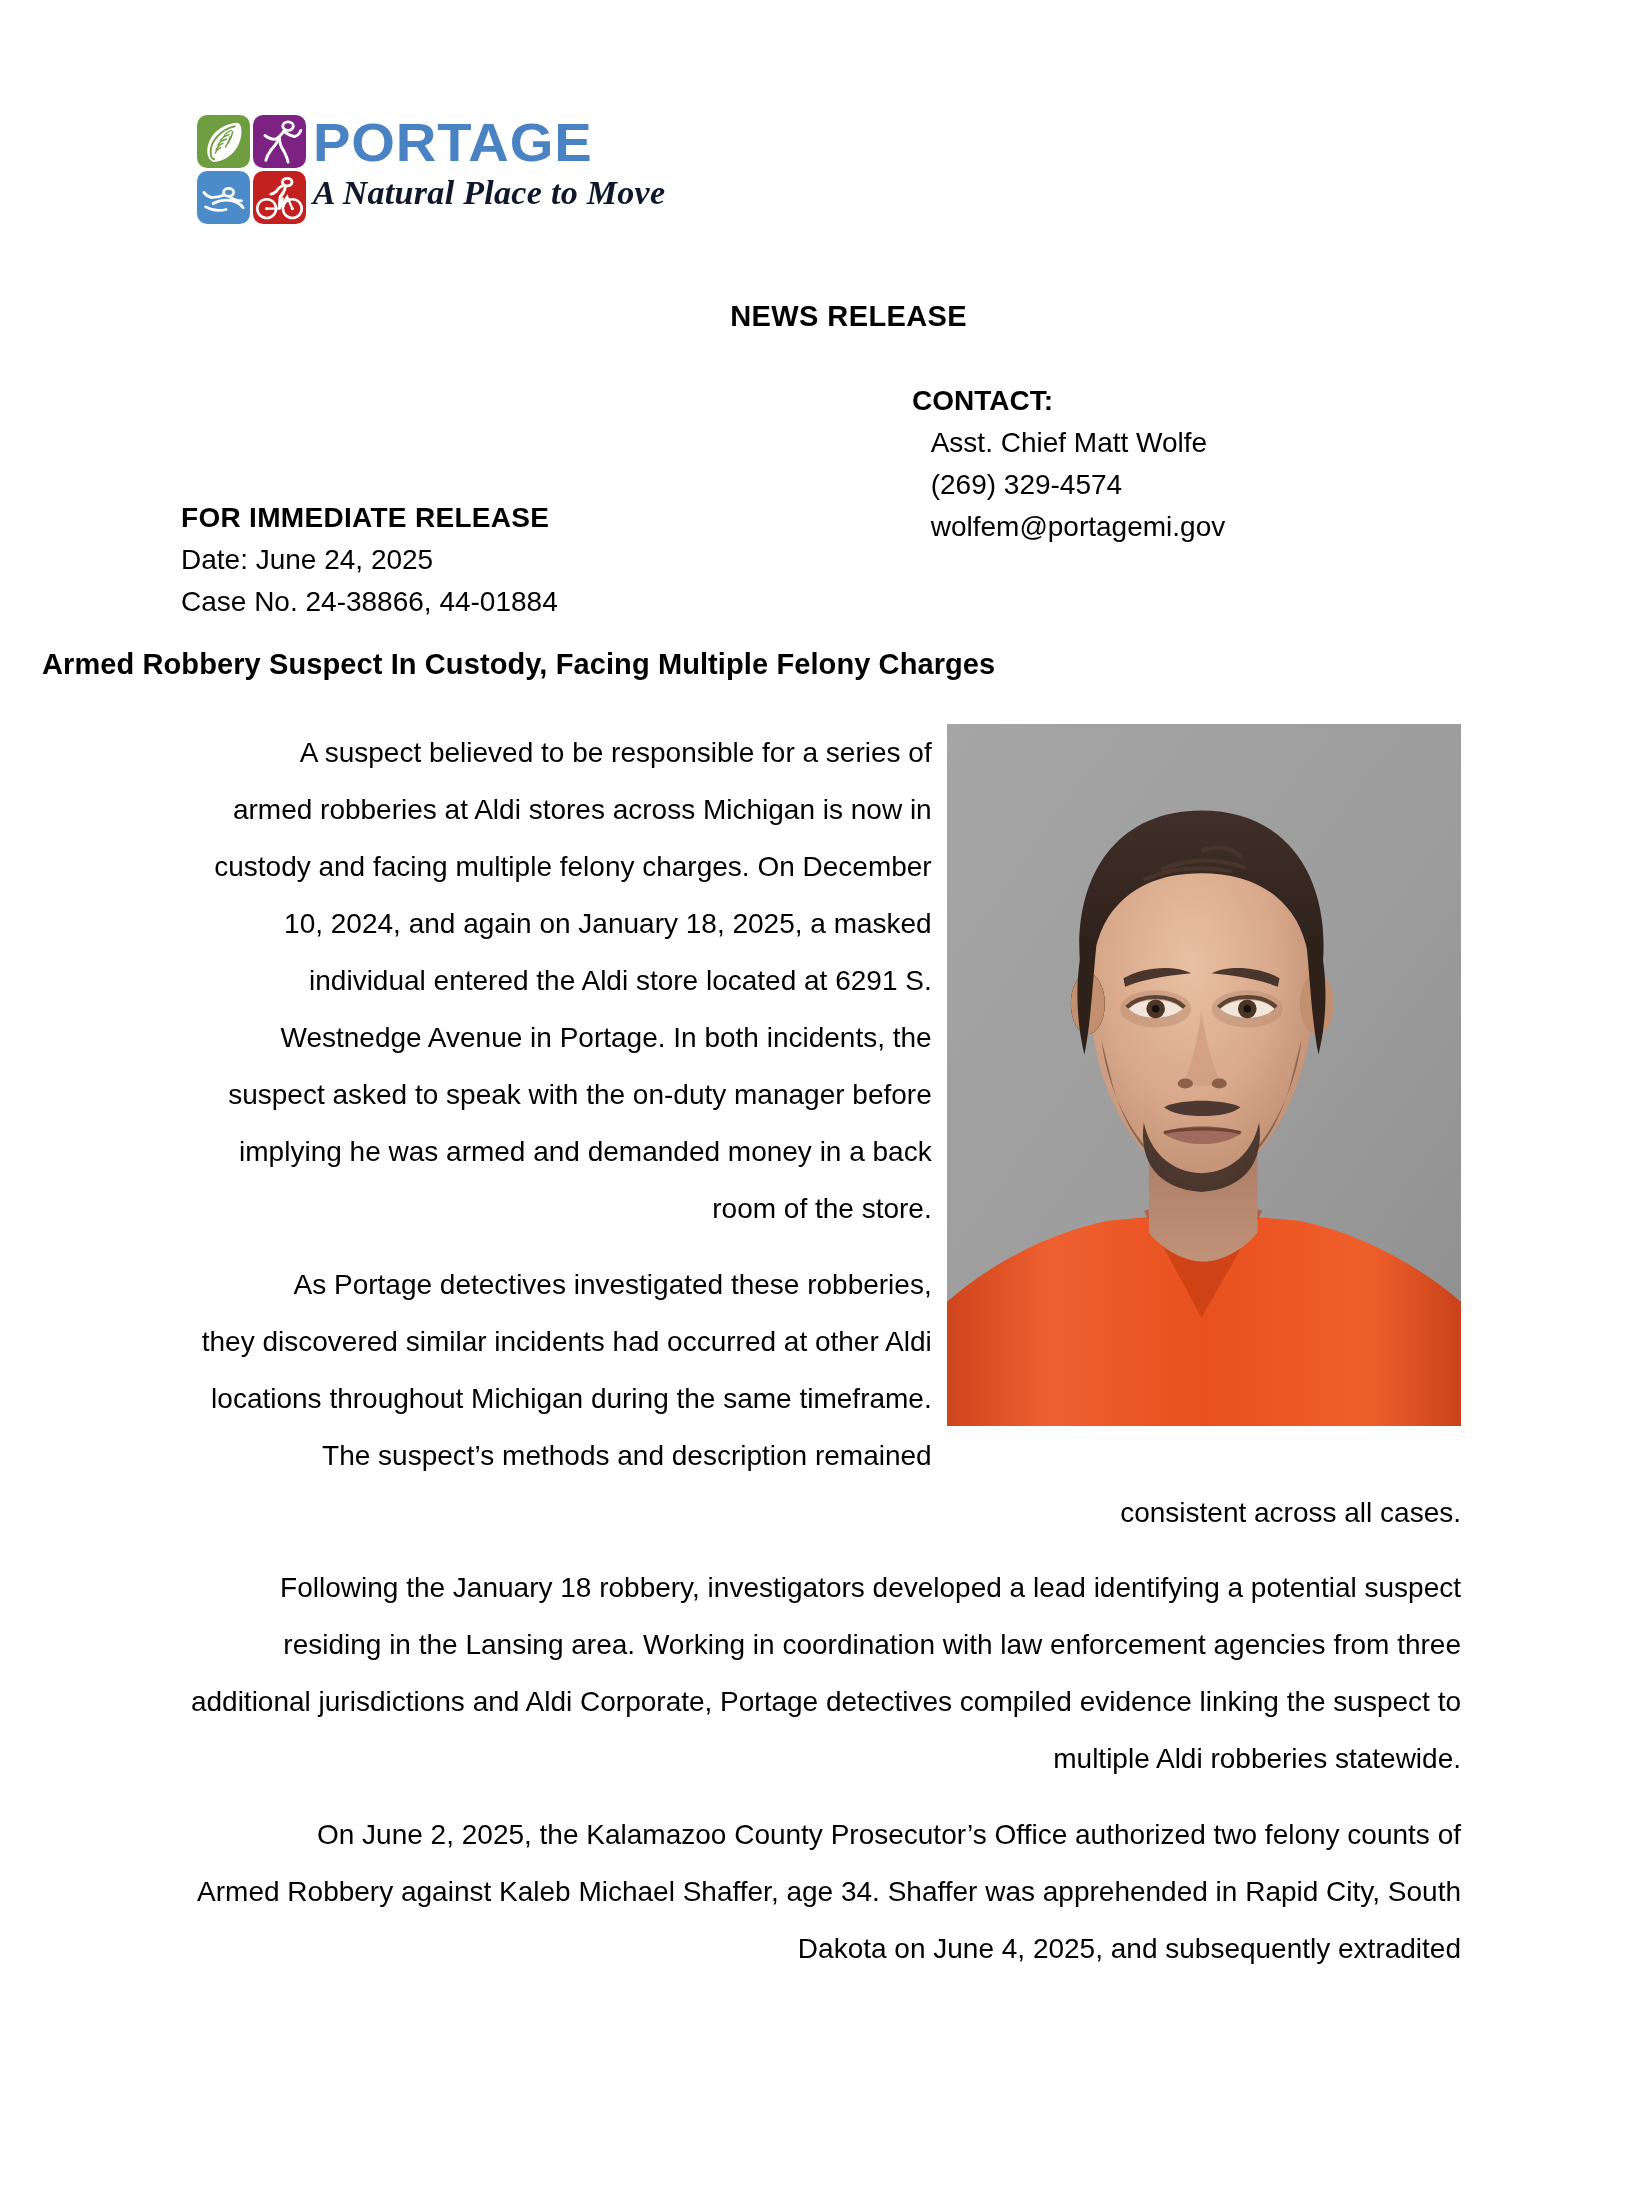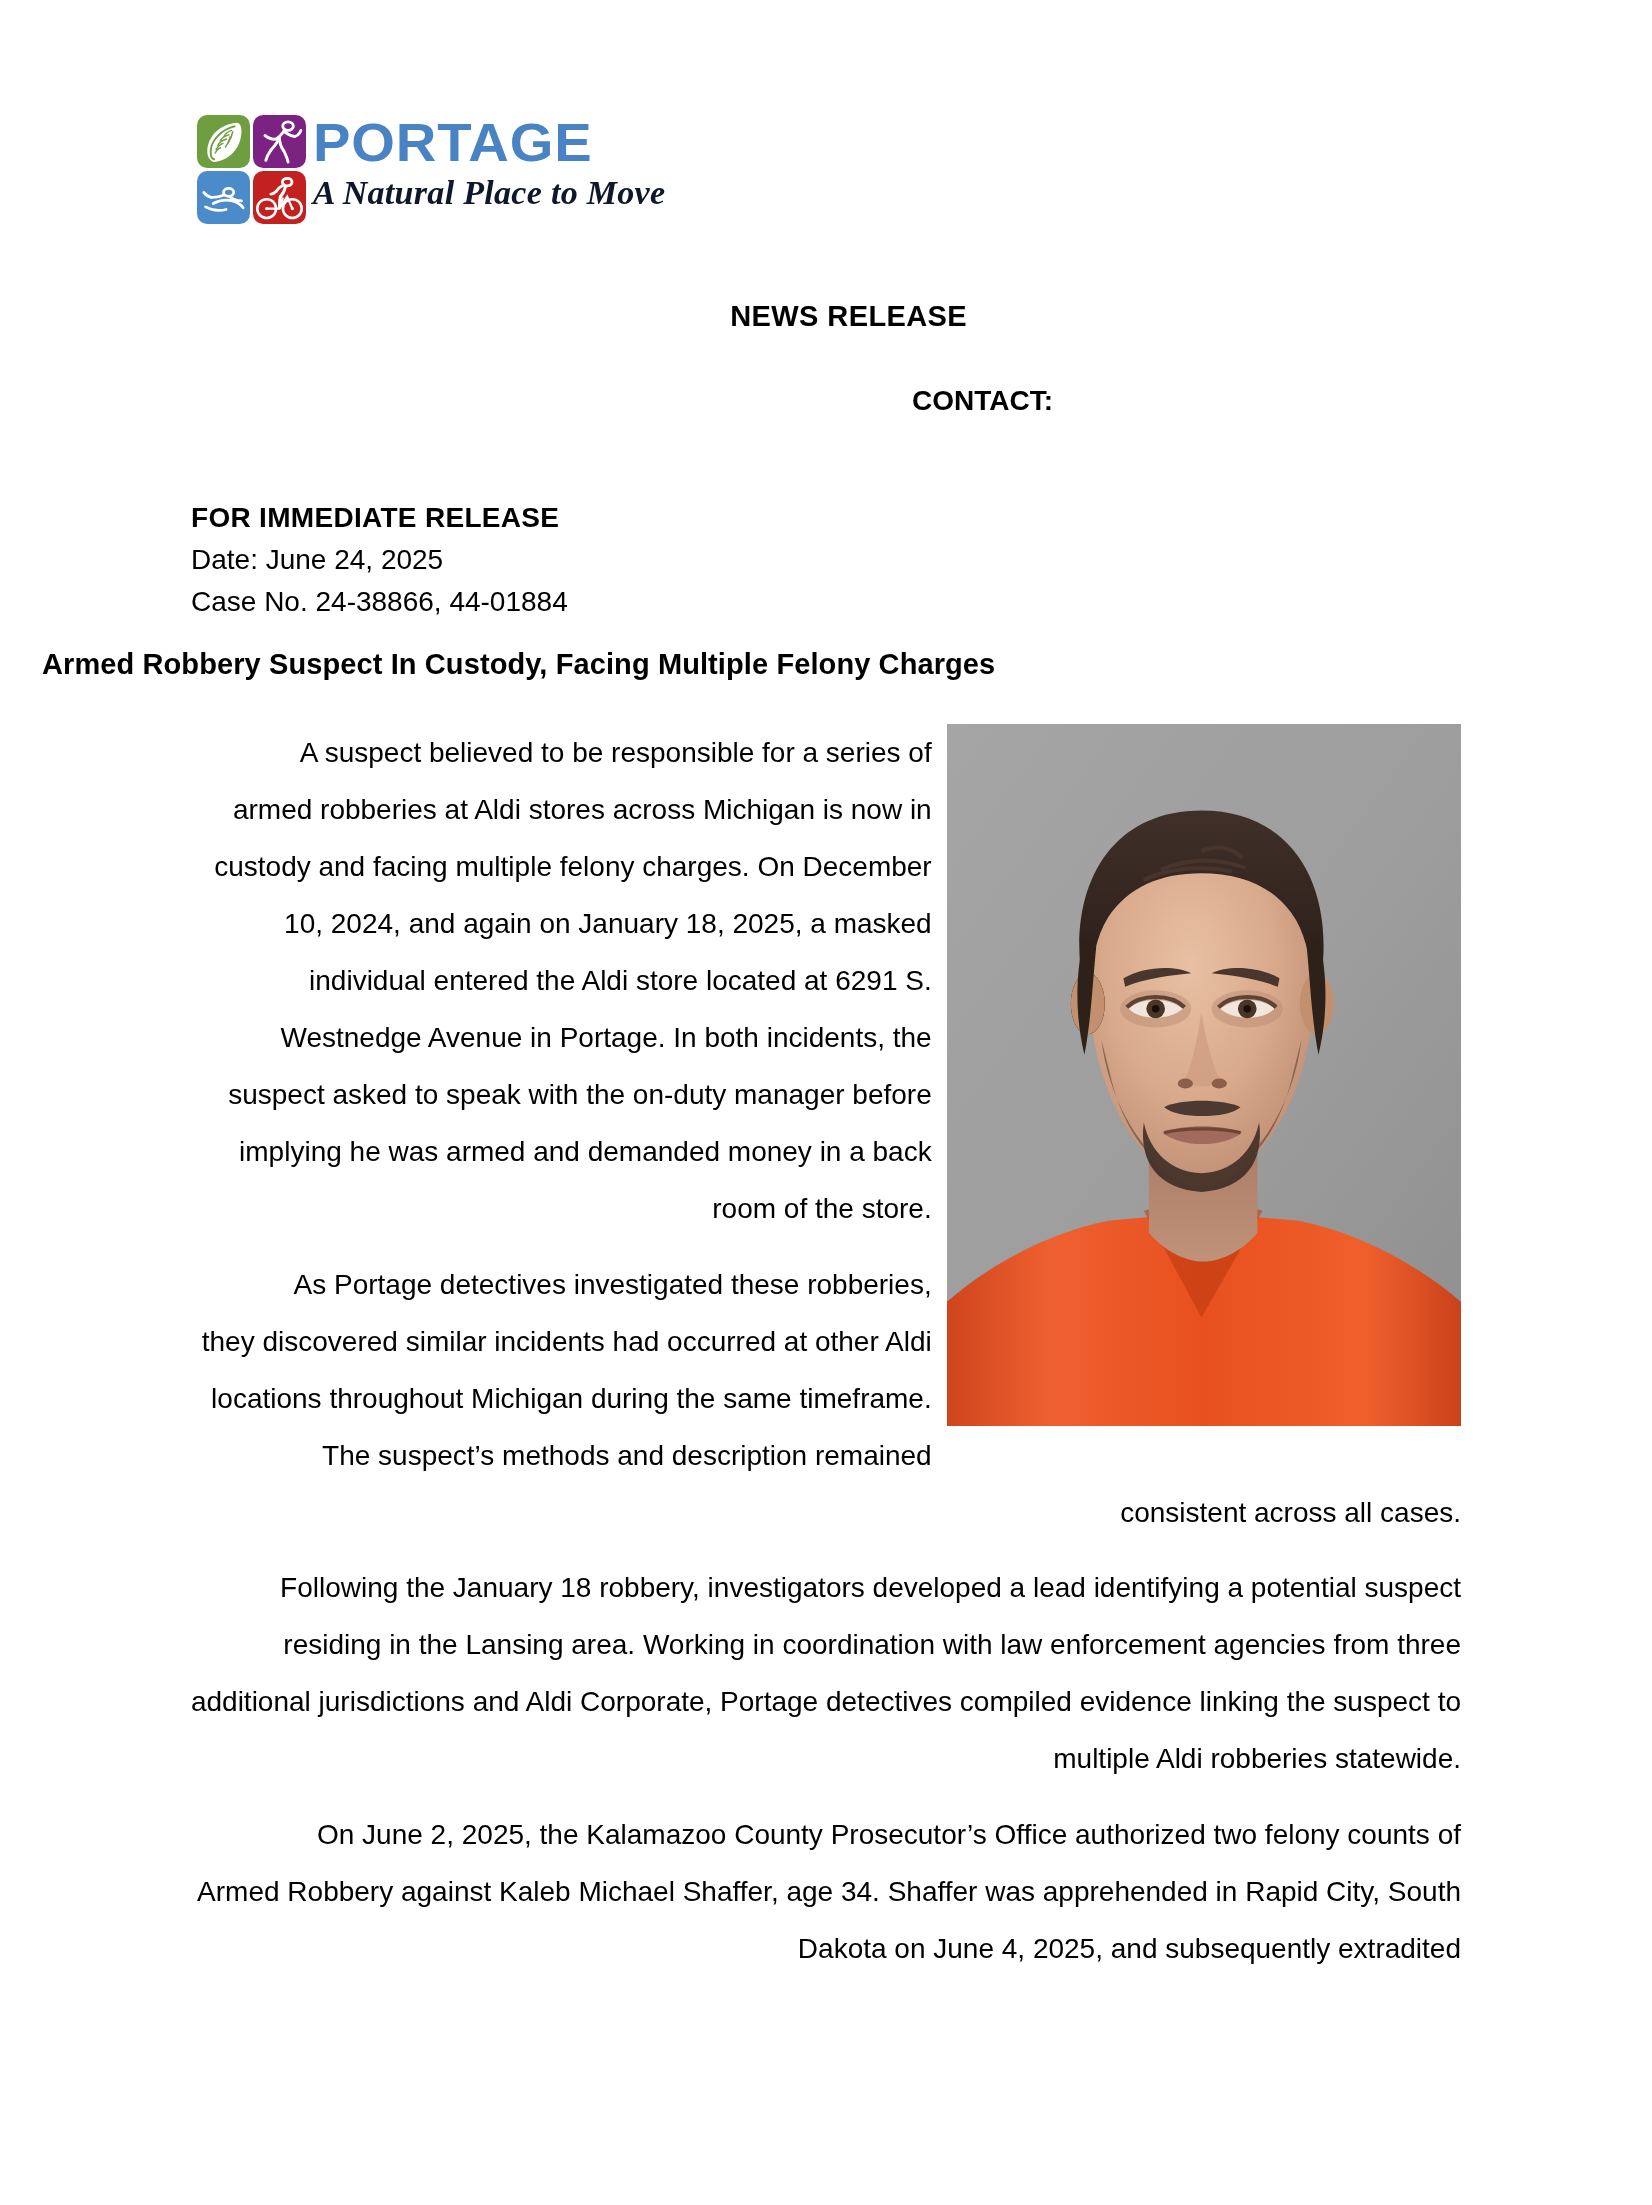--- a/index.html
+++ b/index.html
@@ -99,21 +99,21 @@
     font-size: 28px;
     line-height: 42px;
     flex-direction: column;
   }
   .contact-label { font-weight: bold; white-space: nowrap; }
   .contact-lines { margin-left: 18.7px; }
   .contact-lines div { white-space: nowrap; }
 
   .release-meta {
     position: absolute;
-    left: 191px;
+    left: 181px;
     top: 477px;
     font-size: 28px;
     line-height: 42px;
   }
   .release-meta .immediate { font-weight: bold; letter-spacing: 0.3px; }
   .release-meta div { white-space: nowrap; }
 
   .headline {
     position: absolute;
     left: 0;
@@ -235,20 +235,25 @@
     </div>
 
   </div>
 
   <div class="news-release">
     <span class="news-release-inner">NEWS RELEASE</span>
   </div>
 
   <div class="contact-row">
     <span class="contact-label">CONTACT:</span>
+    <span class="contact-lines">
+      <div>Asst. Chief Matt Wolfe</div>
+      <div>(269) 329-4574</div>
+      <div>wolfem@portagemi.gov</div>
+    </span>
   </div>
 
   <div class="release-meta">
     <div class="immediate">FOR IMMEDIATE RELEASE</div>
     <div>Date:  June 24, 2025</div>
     <div>Case No.  24-38866, 44-01884</div>
   </div>
 
   <div class="headline">
     <span class="headline-inner">Armed Robbery Suspect In Custody, Facing Multiple Felony Charges</span>

